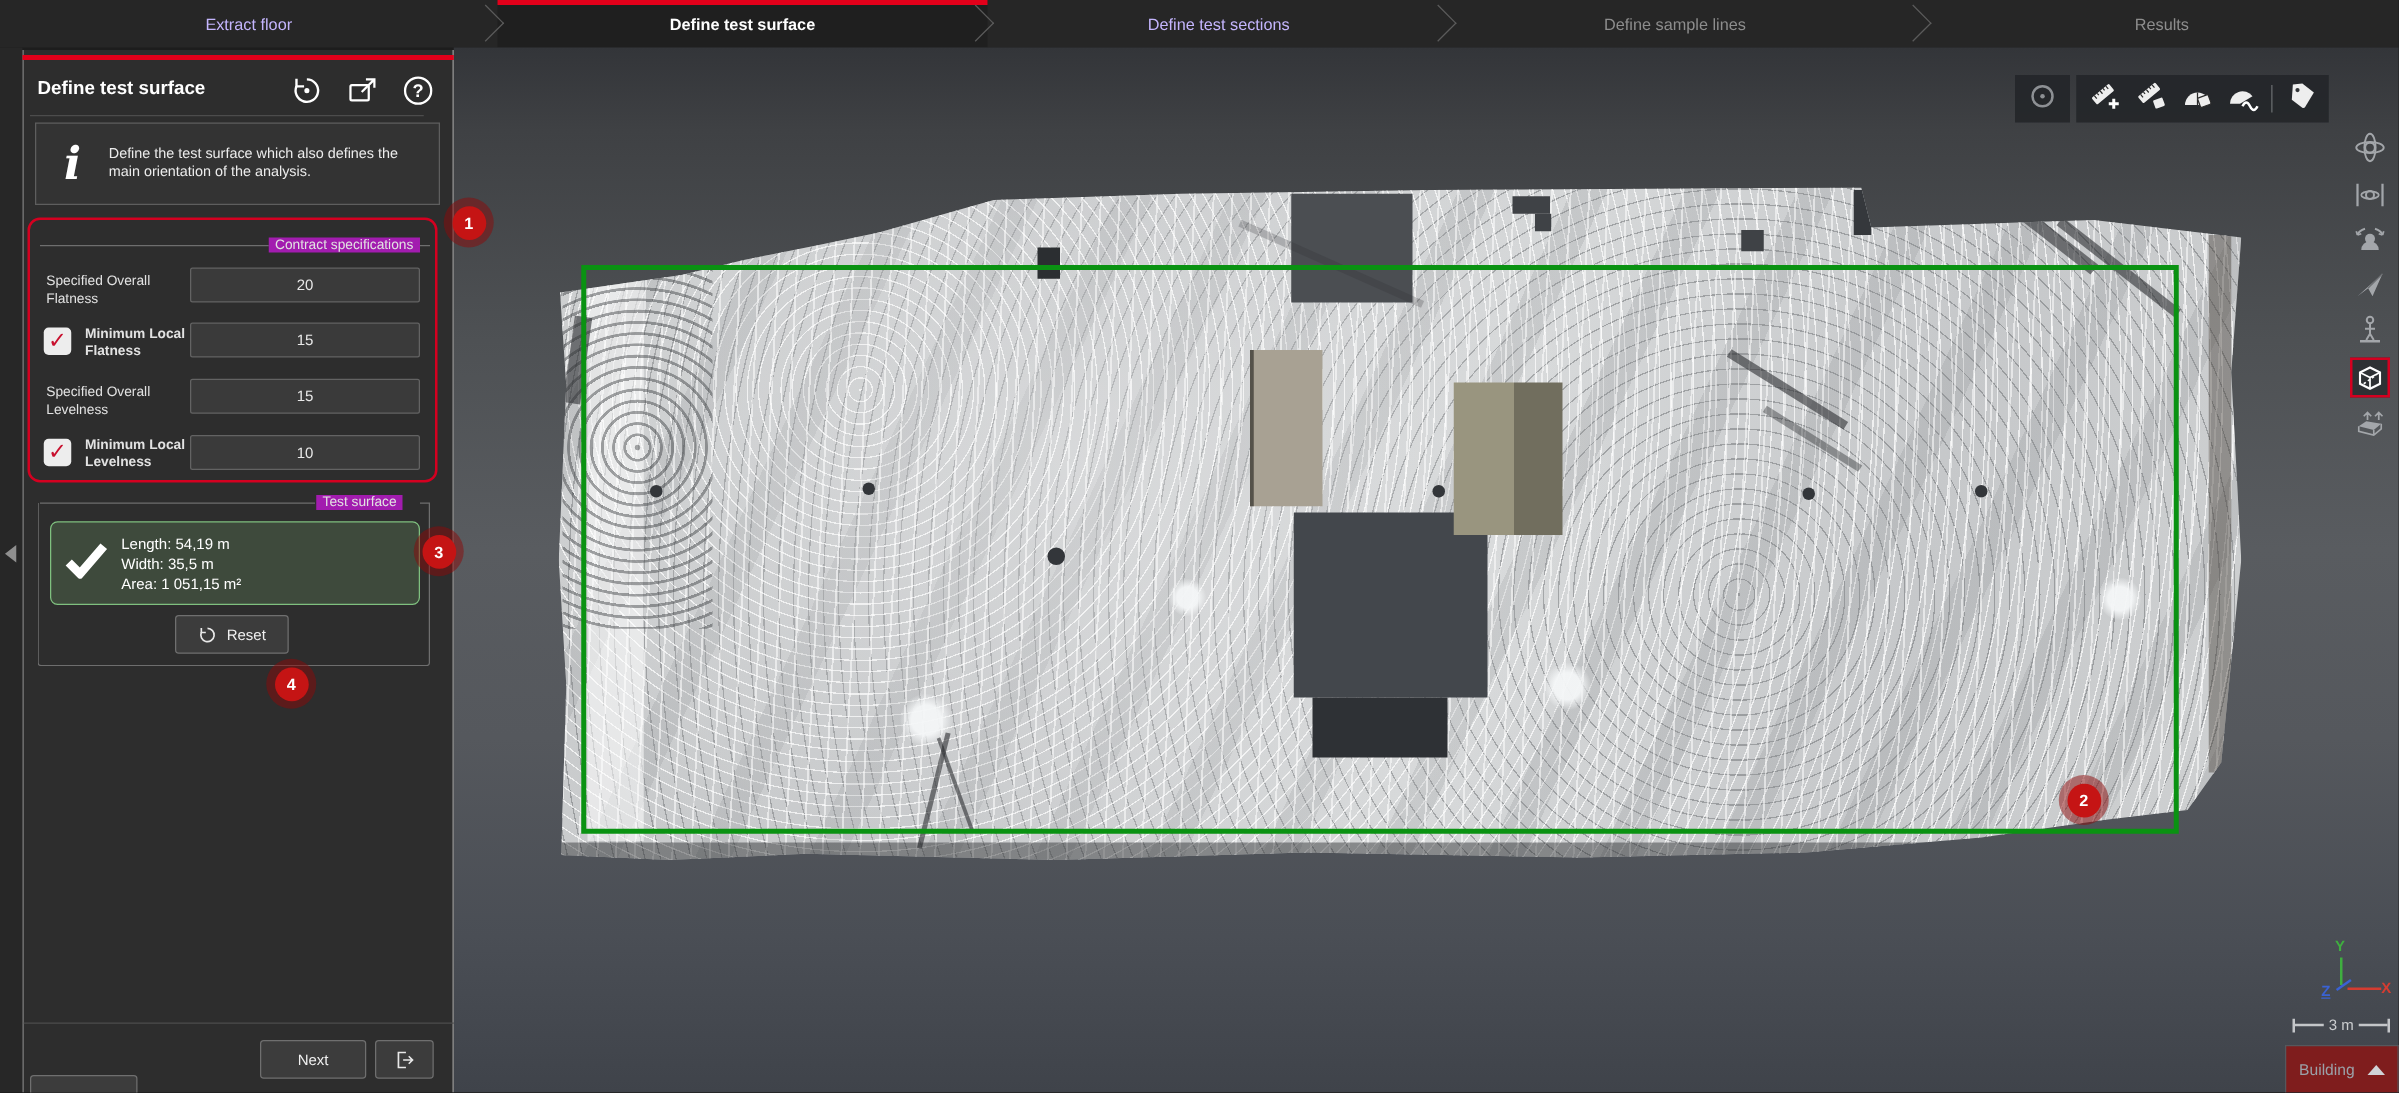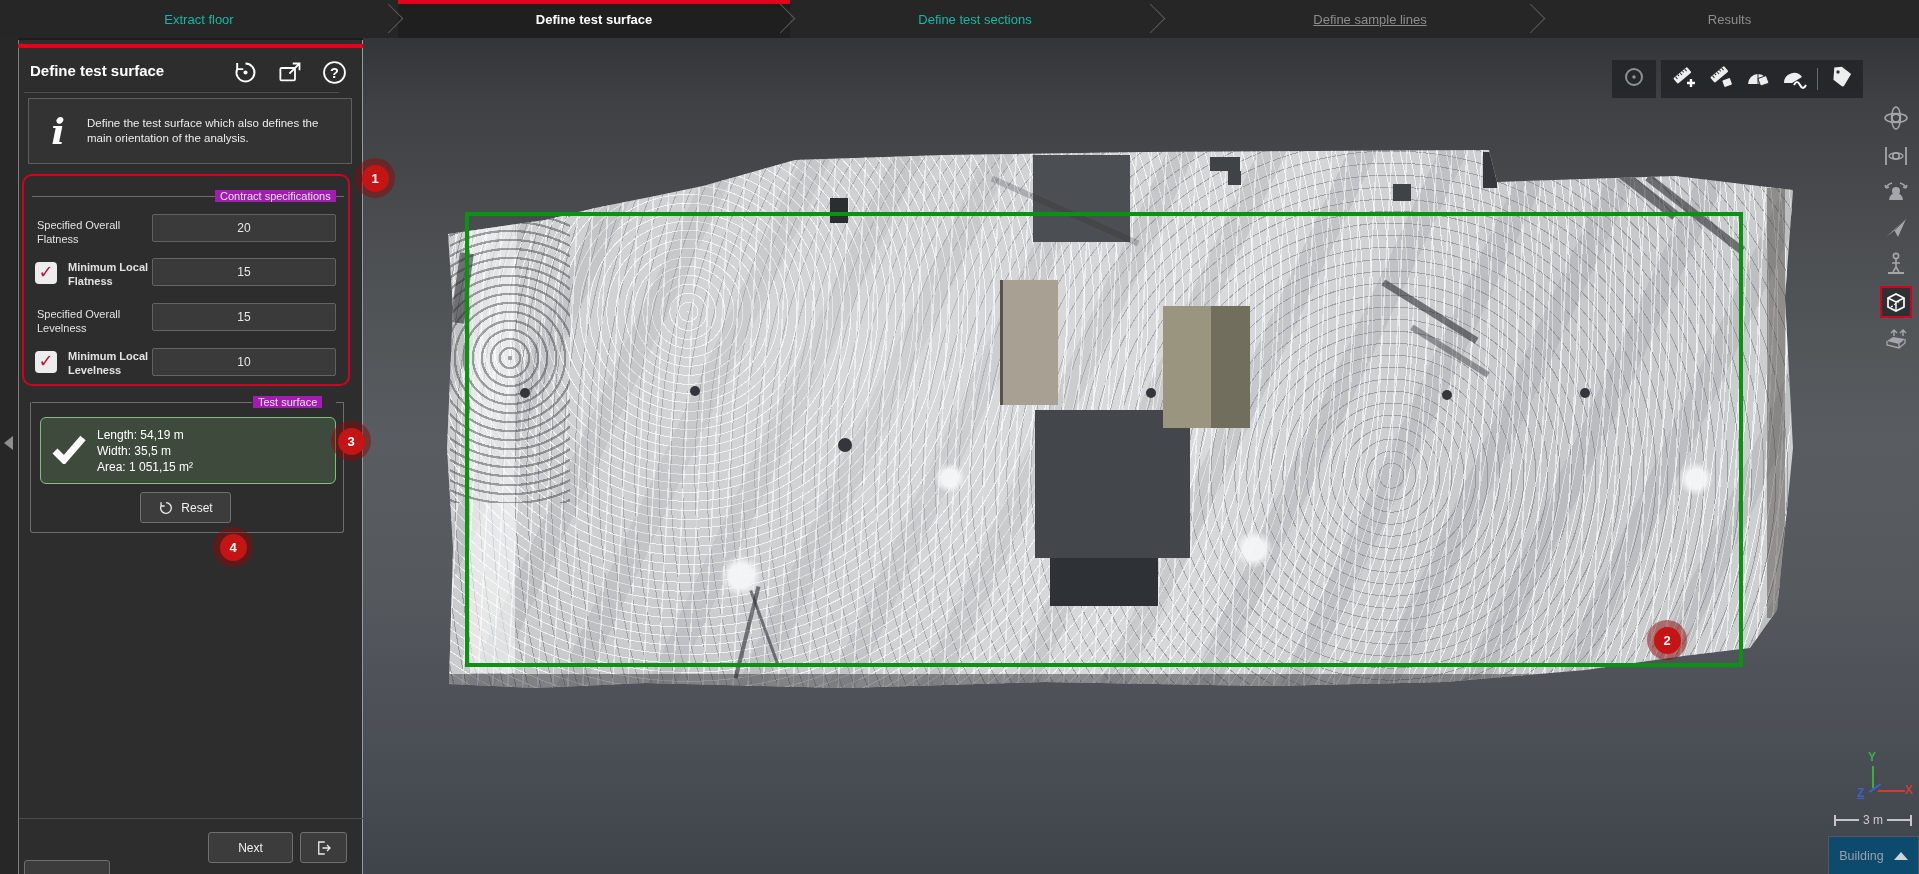--- a/index.html
+++ b/index.html
@@ -4,21 +4,21 @@
 <style>
   html,body{margin:0;padding:0;background:#1d1d1d;}
   body{width:1919px;height:874px;overflow:hidden;position:relative;
        font-family:"Liberation Sans","DejaVu Sans",sans-serif;
        -webkit-font-smoothing:antialiased;}
   .abs{position:absolute;}
 
   
   #wizard{left:0;top:0;width:1919px;height:38px;background:#262626;}
   .wstep{position:absolute;top:0;height:38px;display:flex;align-items:center;justify-content:center;
-         font-size:13px;color:#14b8a6;}
+         font-size:13px;color:#c4b5fd;}
   .wstep.active{color:#fff;font-weight:bold;background:#1f1f1f;}
   .wstep.dim{color:#8d8d8d;}
   .wchev{position:absolute;top:8px;width:20px;height:20px;border-top:1px solid #5b5b5b;
          border-right:1px solid #5b5b5b;transform:rotate(45deg);}
   #progress{left:398px;top:0;width:392px;height:4px;background:#e2001a;}
 
   
   #rail{left:0;top:38px;width:18px;height:836px;background:#272727;}
   #collapse{left:4px;top:436px;width:0;height:0;border-top:7px solid transparent;
             border-bottom:7px solid transparent;border-right:9px solid #8f8f8f;}
@@ -104,35 +104,35 @@
   
   .ricon{left:1882px;width:28px;height:28px;display:flex;align-items:center;justify-content:center;}
   #ricon-sel{left:1880px;width:32px;height:32px;border:2px solid #d40020;background:#2e3134;
              box-sizing:border-box;display:flex;align-items:center;justify-content:center;}
 
   
   #scalebar{left:1834px;top:812px;width:78px;height:16px;display:flex;align-items:center;color:#cbcdcf;font-size:12px;}
   #scalebar .tick{width:2px;height:11px;background:#c4c6c9;}
   #scalebar .seg{height:2px;background:#c4c6c9;flex:1;}
   #scalebar .lab{padding:0 4px;white-space:nowrap;}
-  #building{left:1828px;top:836px;width:91px;height:38px;background:#0c4a6e;
+  #building{left:1828px;top:836px;width:91px;height:38px;background:#7f1d1d;
             border:1px solid #55585d;border-bottom:none;display:flex;align-items:center;
             justify-content:center;gap:10px;color:#9ba1a8;font-size:12.5px;box-sizing:border-box;}
   #building .tri{width:0;height:0;border-left:7px solid transparent;border-right:7px solid transparent;
                  border-bottom:8px solid #d0d3d7;}
   .axlab{position:absolute;font-size:12px;font-weight:bold;}
 </style>
 </head>
 <body>
 
 <div class="abs" id="wizard">
   <div class="wstep" style="left:0;width:398px;">Extract floor</div>
   <div class="wstep active" style="left:398px;width:392px;">Define test surface</div>
   <div class="wstep" style="left:790px;width:370px;">Define test sections</div>
-  <div class="wstep dim" style="left:1180px;width:380px;text-decoration:underline;">Define sample lines</div>
+  <div class="wstep dim" style="left:1150px;width:380px;">Define sample lines</div>
   <div class="wstep dim" style="left:1540px;width:379px;">Results</div>
   <div class="wchev" style="left:378px;"></div>
   <div class="wchev" style="left:770px;"></div>
   <div class="wchev" style="left:1140px;"></div>
   <div class="wchev" style="left:1520px;"></div>
 </div>
 <div class="abs" id="progress"></div>
 
 <div class="abs" id="viewport"></div>
 

